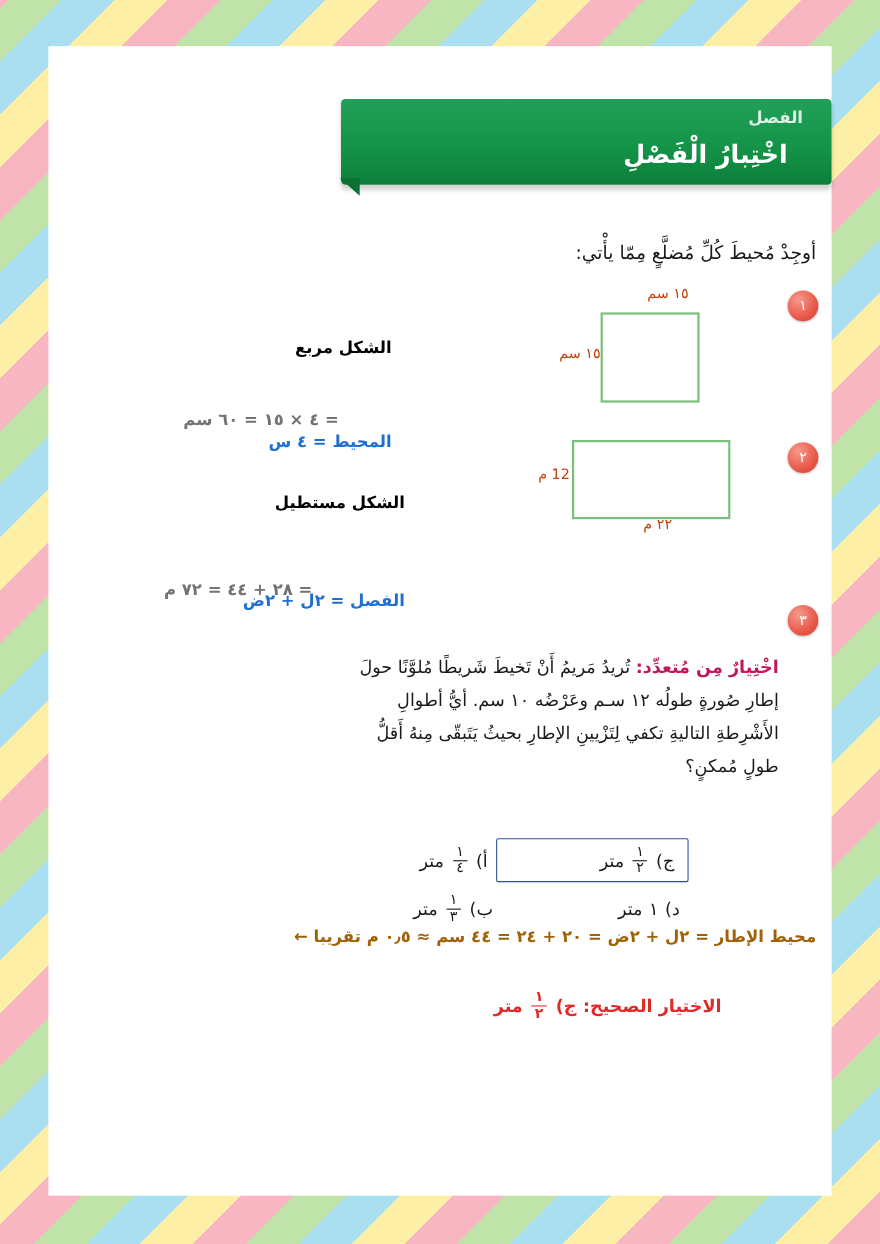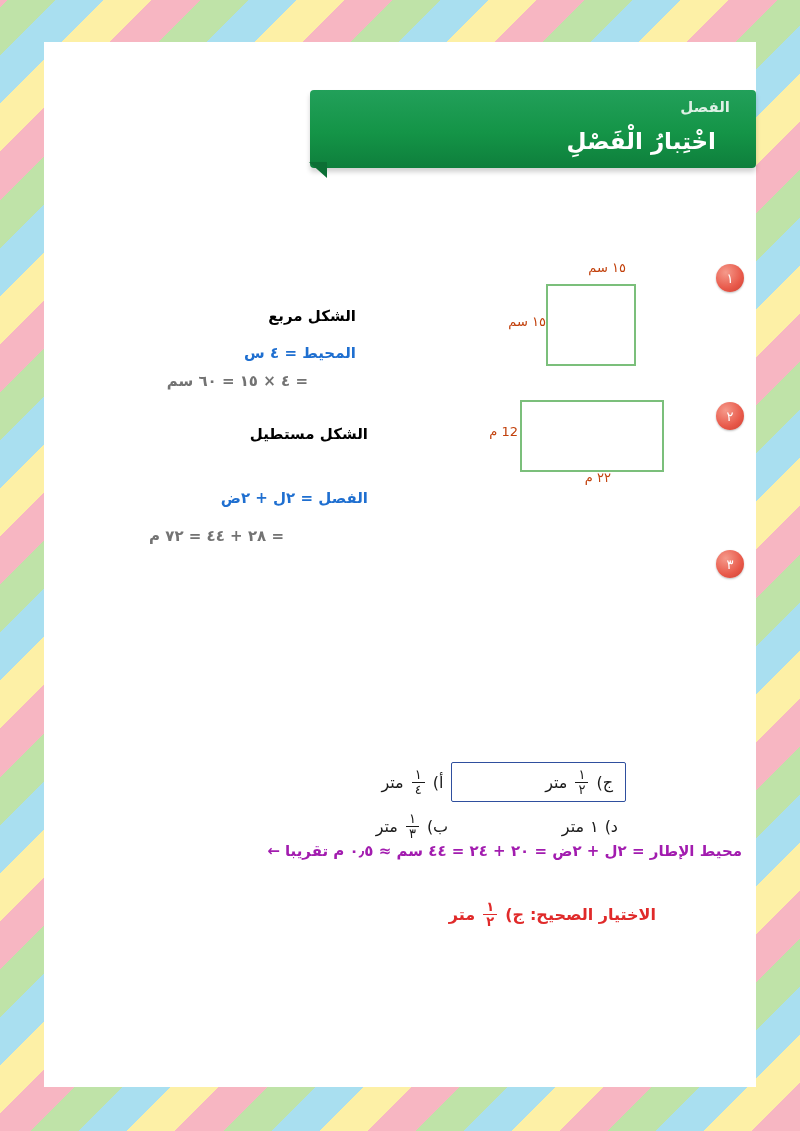--- a/index.html
+++ b/index.html
@@ -157,28 +157,28 @@
     height: 68px;
     border: 2px solid #7bbf7b;
     background: #ffffff;
   }
   #rc-side { right: 238px; top: 382px; }
   #rc-bottom { right: 145px; top: 428px; margin-left: 32px; }
 
   
   .ans { position: absolute; white-space: nowrap; direction: rtl; }
   .ans-green { color: #000000; font-weight: bold; font-size: 15px; }
-  .ans-blue  { color: #1f6fd0; font-weight: bold; font-size: 15px; }
+  .ans-blue  { color: #1f6fd0; font-weight: bold; font-size: 15px; margin-top: 48px; }
   .ans-red   { color: #737373; font-weight: bold; font-size: 15px; }
 
   #a1-shape { right: 400px; top: 265px; }
   #a1-form  { right: 400px; top: 302px; }
   #a1-calc  { right: 448px; top: 330px; }
 
-  #a2-shape { right: 388px; top: 383px; }
+  #a2-shape { right: 388px; top: 406px; }
   #a2-form  { right: 388px; top: 447px; }
   #a2-calc  { right: 472px; top: 485px; }
 
   
   .q3-body {
     position: absolute;
     right: 48px;
     top: 550px;
     width: 390px;
     text-align: right;
@@ -236,21 +236,21 @@
   .frac .den { padding: 0 3px; border-top: 1px solid currentColor; }
 
   
   #sol-line {
     position: absolute;
     right: 14px;
     top: 800px;
     width: 500px;
     text-align: right;
     direction: rtl;
-    color: #a21caf;
+    color: #a16207;
     font-weight: bold;
     font-size: 15px;
     white-space: nowrap;
   }
   #final-line {
     position: absolute;
     right: 100px;
     top: 858px;
     direction: rtl;
     color: #e02a2a;
@@ -267,40 +267,44 @@
 
 <div class="page-frame">
   <div class="page-sheet">
 
     <div class="banner-wrap">
       <div class="banner"></div>
       <div class="banner-sub">الفصل</div>
       <div class="banner-title">اخْتِبارُ الْفَصْلِ</div>
     </div>
 
+    <div class="prompt">أوجِدْ مُحيطَ كُلِّ مُضلَّعٍ مِمّا يأْتي:</div>
 
     <div class="num-badge" id="badge1">١</div>
     <div class="square-fig"></div>
     <div class="lbl" id="sq-top">١٥ سم</div>
     <div class="lbl" id="sq-side">١٥ سم</div>
 
     <div class="ans ans-green" id="a1-shape">الشكل مربع</div>
     <div class="ans ans-blue" id="a1-form">المحيط  =  ٤ س</div>
     <div class="ans ans-red" id="a1-calc">=  ٤ × ١٥  =  ٦٠ سم</div>
 
     <div class="num-badge" id="badge2">٢</div>
     <div class="rect-fig"></div>
     <div class="lbl" id="rc-side">12 م</div>
     <div class="lbl" id="rc-bottom">٢٢ م</div>
 
     <div class="ans ans-green" id="a2-shape">الشكل مستطيل</div>
     <div class="ans ans-blue" id="a2-form">الفصل = ٢ل + ٢ض</div>
     <div class="ans ans-red" id="a2-calc">=  ٢٨ + ٤٤  =  ٧٢ م</div>
 
     <div class="num-badge" id="badge3">٣</div>
+    <div class="q3-body">
+      <span class="q3-lead">اخْتِيارٌ مِن مُتعدِّد:</span><span> تُريدُ مَريمُ أَنْ تَخيطَ شَريطًا مُلوَّنًا حولَ إطارِ صُورةٍ طولُه ١٢ سـم وعَرْضُه ١٠ سم. أيُّ أطوالِ الأَشْرِطةِ التاليةِ تكفي لِتَزْيينِ الإطارِ بحيثُ يَتَبقّى مِنهُ أَقلُّ طولٍ مُمكنٍ؟</span>
+    </div>
 
     <div class="choices">
       <div class="choice-row">
         <div class="choice second boxed">
           <span>ج)</span>
           <span class="frac">
             <span class="num">١</span>
             <span class="den">٢</span>
           </span>
           <span>متر</span>

